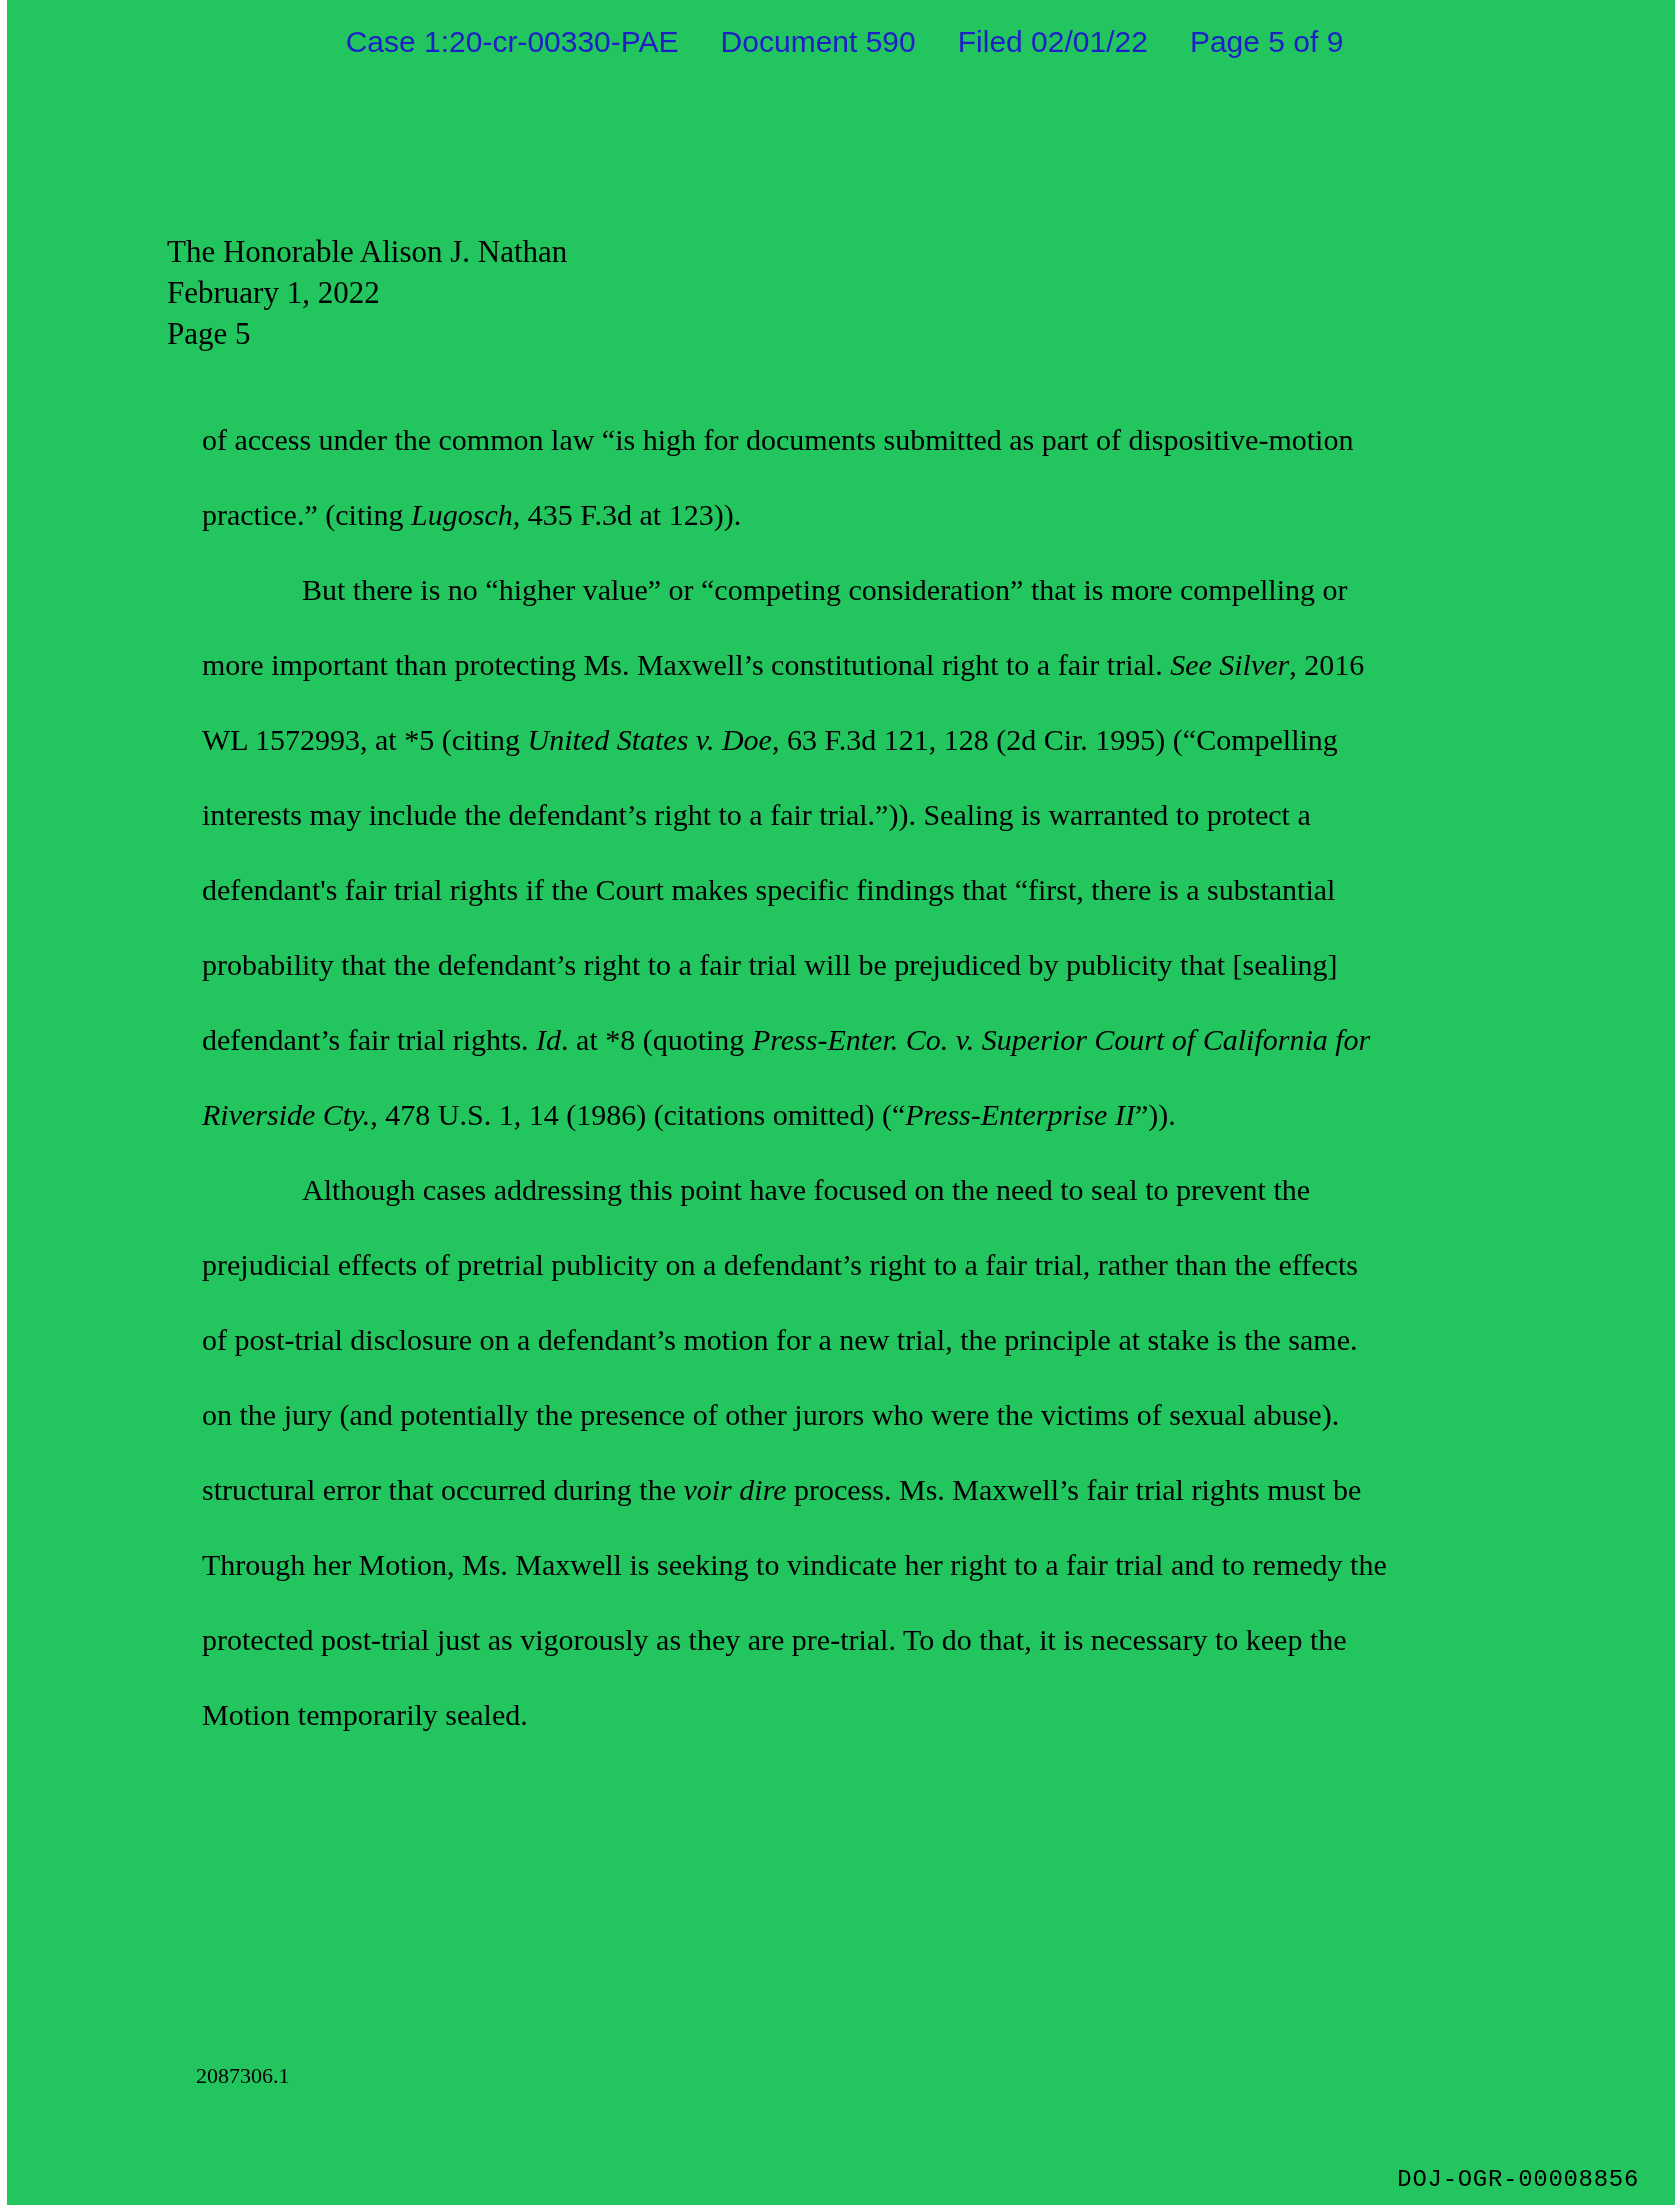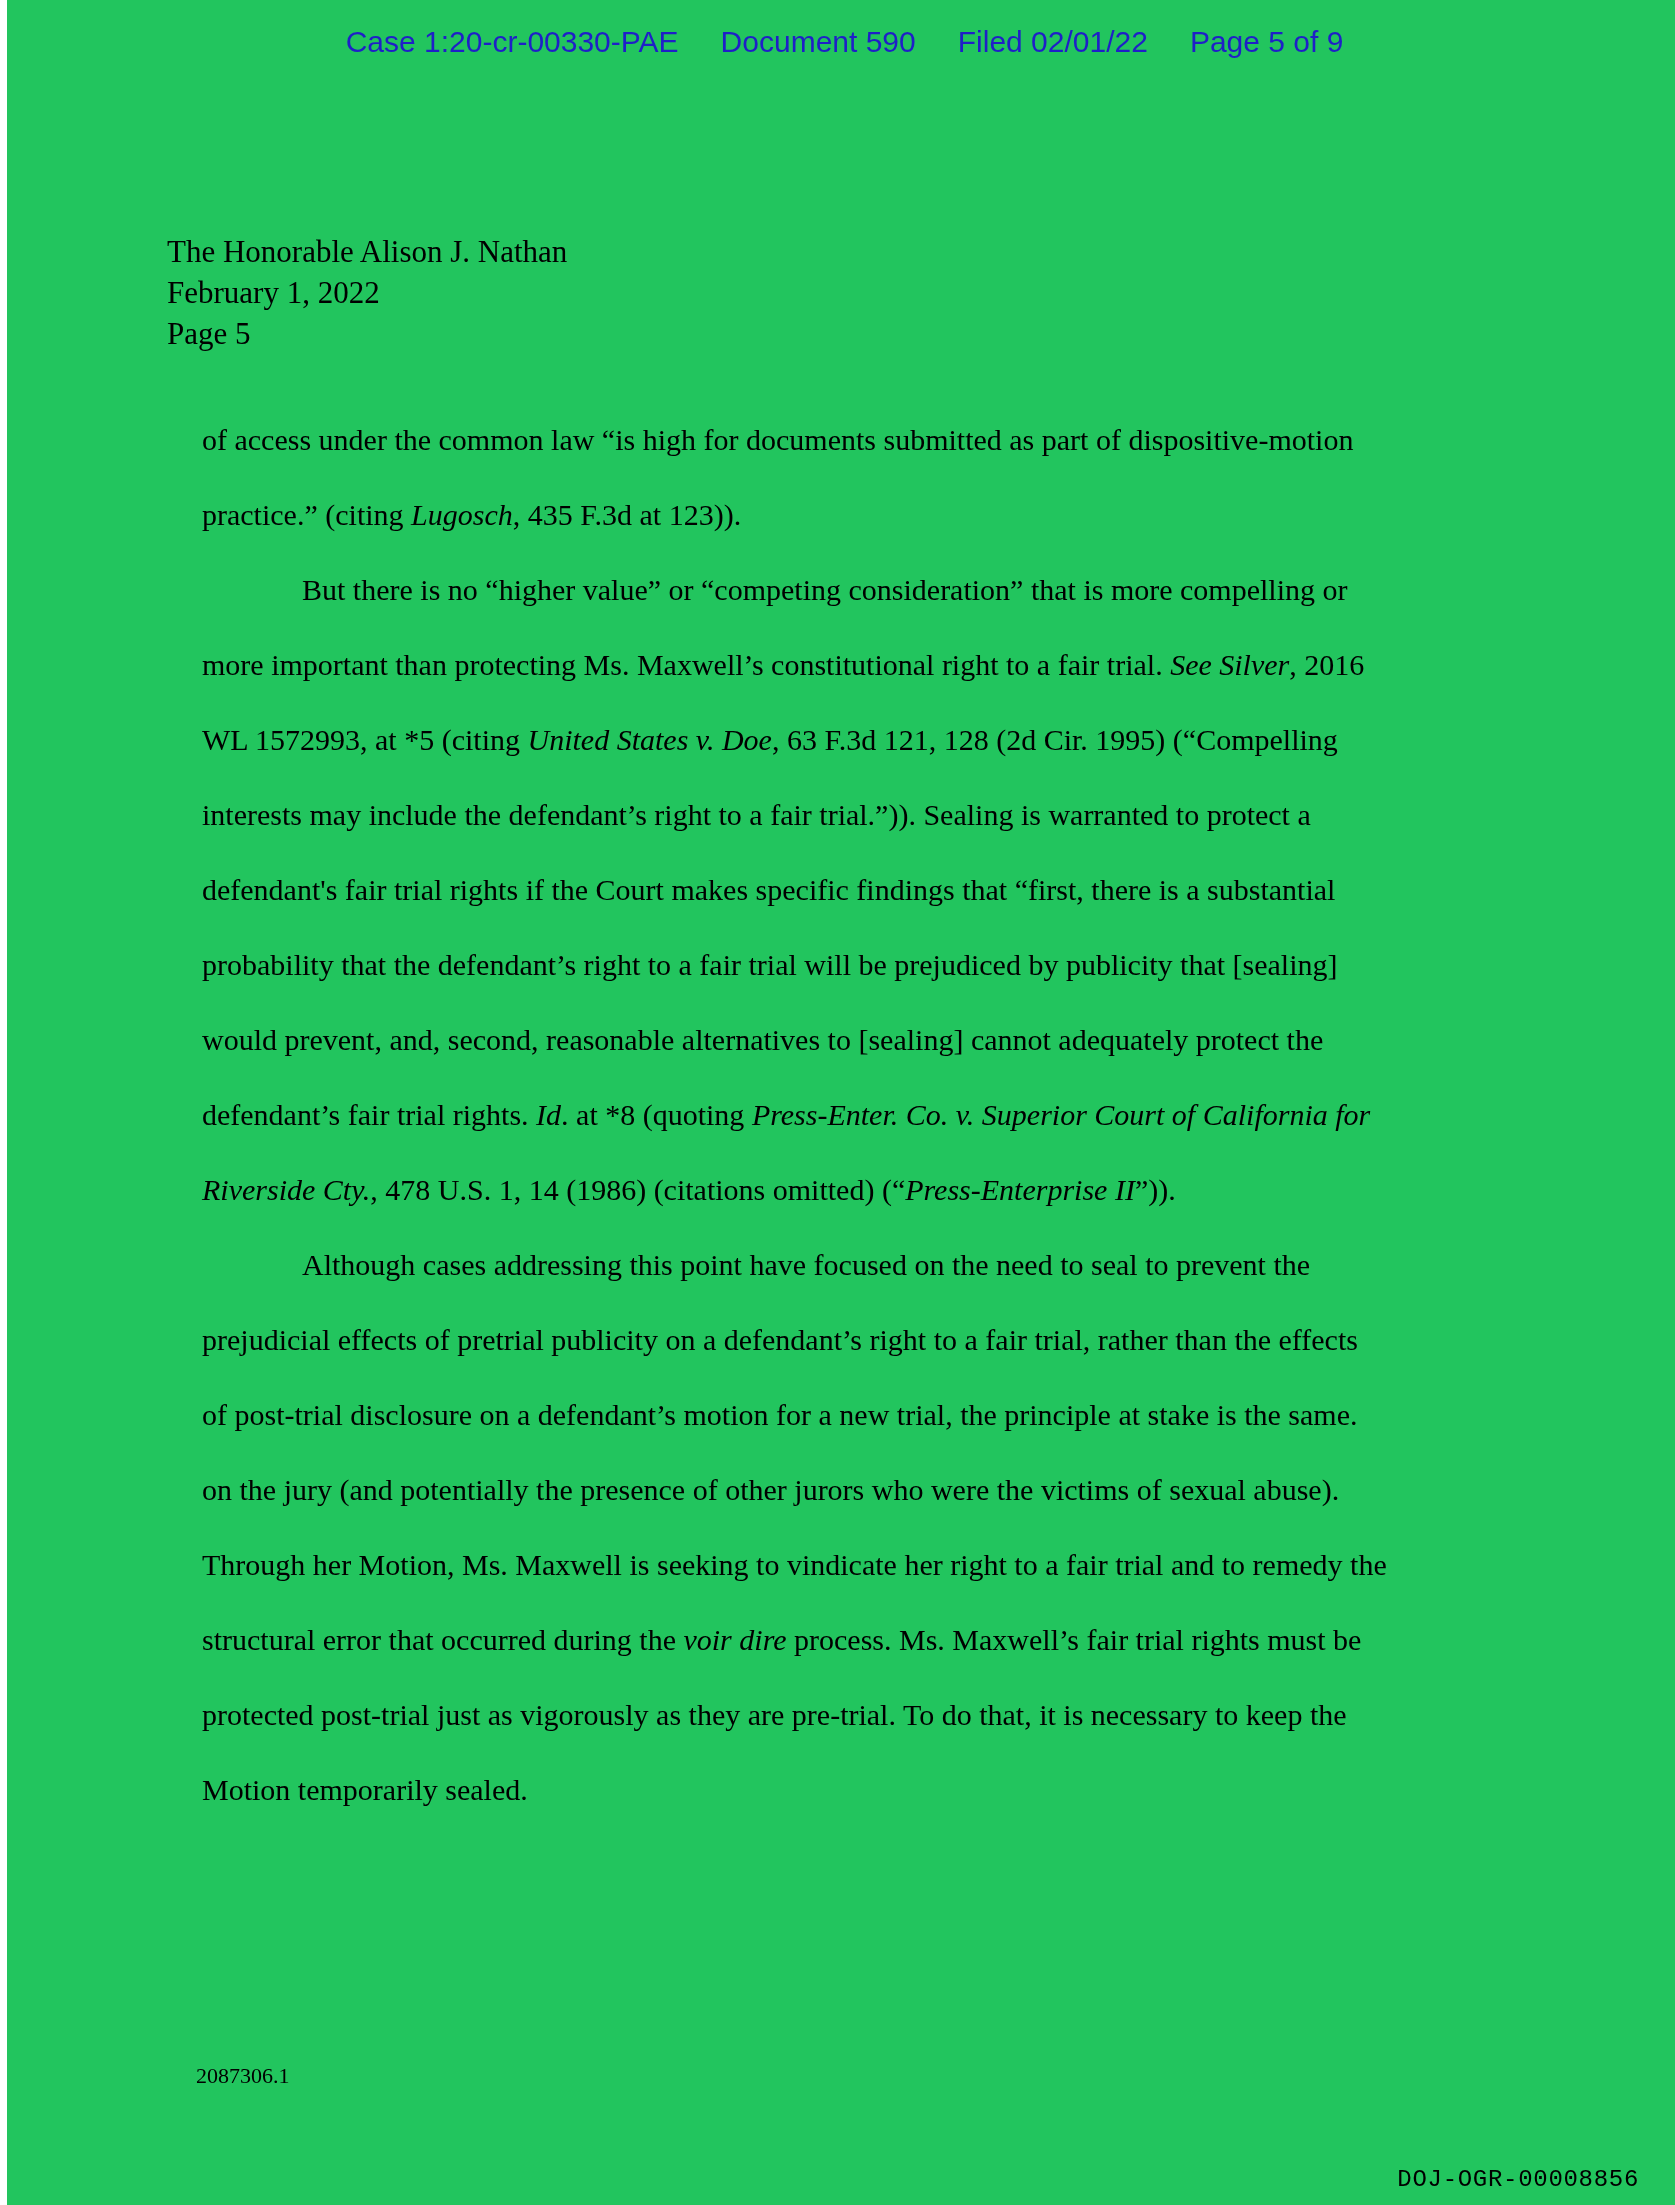--- a/index.html
+++ b/index.html
@@ -97,29 +97,28 @@
 
   <div class="letter-body">
       <div class="line"><span>of access under the common law “is high for documents submitted as part of dispositive-motion</span></div>
       <div class="line"><span>practice.” (citing </span><span class="it">Lugosch</span><span>, 435 F.3d at 123)).</span></div>
       <div class="line indent"><span>But there is no “higher value” or “competing consideration” that is more compelling or</span></div>
       <div class="line"><span>more important than protecting Ms. Maxwell’s constitutional right to a fair trial.  </span><span class="it">See Silver</span><span>, 2016</span></div>
       <div class="line"><span>WL 1572993, at *5 (citing </span><span class="it">United States v. Doe</span><span>, 63 F.3d 121, 128 (2d Cir. 1995) (“Compelling</span></div>
       <div class="line"><span>interests may include the defendant’s right to a fair trial.”)).  Sealing is warranted to protect a</span></div>
       <div class="line"><span>defendant's fair trial rights if the Court makes specific findings that “first, there is a substantial</span></div>
       <div class="line"><span>probability that the defendant’s right to a fair trial will be prejudiced by publicity that [sealing]</span></div>
-      <div class="line"><span>would prevent, and, second, reasonable alternatives to [sealing] cannot adequately protect the</span></div>
       <div class="line"><span>defendant’s fair trial rights.  </span><span class="it">Id</span><span>. at *8 (quoting </span><span class="it">Press-Enter. Co. v. Superior Court of California for</span></div>
       <div class="line"><span class="it">Riverside Cty.</span><span>, 478 U.S. 1, 14 (1986) (citations omitted) (“</span><span class="it">Press-Enterprise II</span><span>”)).</span></div>
       <div class="line indent"><span>Although cases addressing this point have focused on the need to seal to prevent the</span></div>
       <div class="line"><span>prejudicial effects of pretrial publicity on a defendant’s right to a fair trial, rather than the effects</span></div>
       <div class="line"><span>of post-trial disclosure on a defendant’s motion for a new trial, the principle at stake is the same.</span></div>
       <div class="line"><span>on the jury (and potentially the presence of other jurors who were the victims of sexual abuse).</span></div>
+      <div class="line"><span>structural error that occurred during the </span><span class="it">voir dire</span><span> process.  Ms. Maxwell’s fair trial rights must be</span></div>
       <div class="line"><span>Through her Motion, Ms. Maxwell is seeking to vindicate her right to a fair trial and to remedy the</span></div>
-      <div class="line"><span>structural error that occurred during the </span><span class="it">voir dire</span><span> process.  Ms. Maxwell’s fair trial rights must be</span></div>
       <div class="line"><span>protected post-trial just as vigorously as they are pre-trial.  To do that, it is necessary to keep the</span></div>
       <div class="line"><span>Motion temporarily sealed.</span></div>
     </div>
 
   <div class="docnum">2087306.1</div>
 
   <div class="bates">DOJ-OGR-00008856</div>
 
 </div>
 

